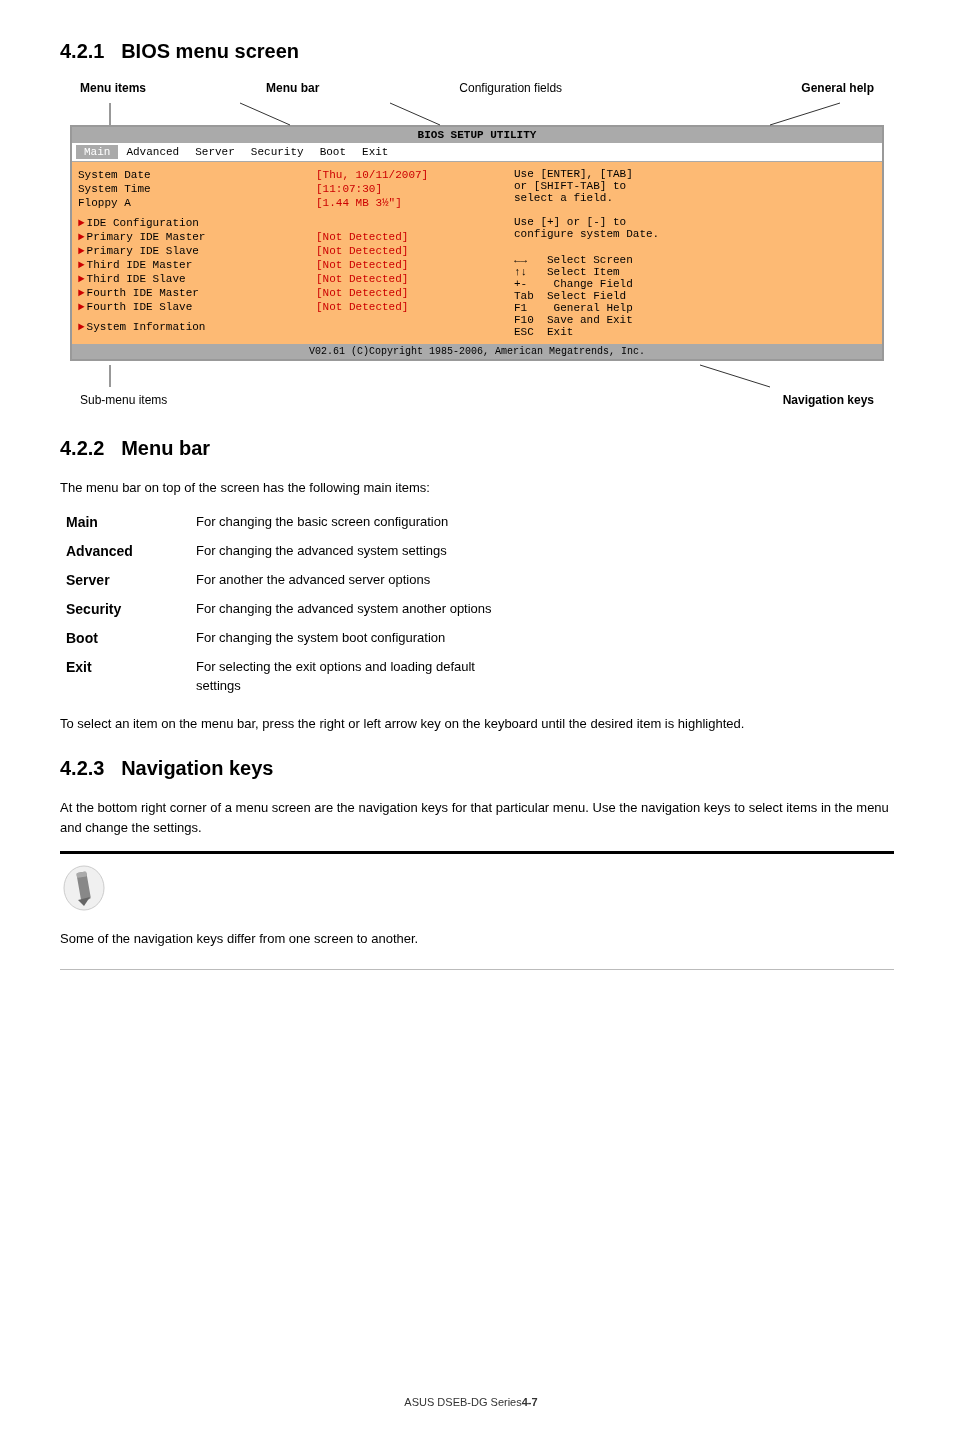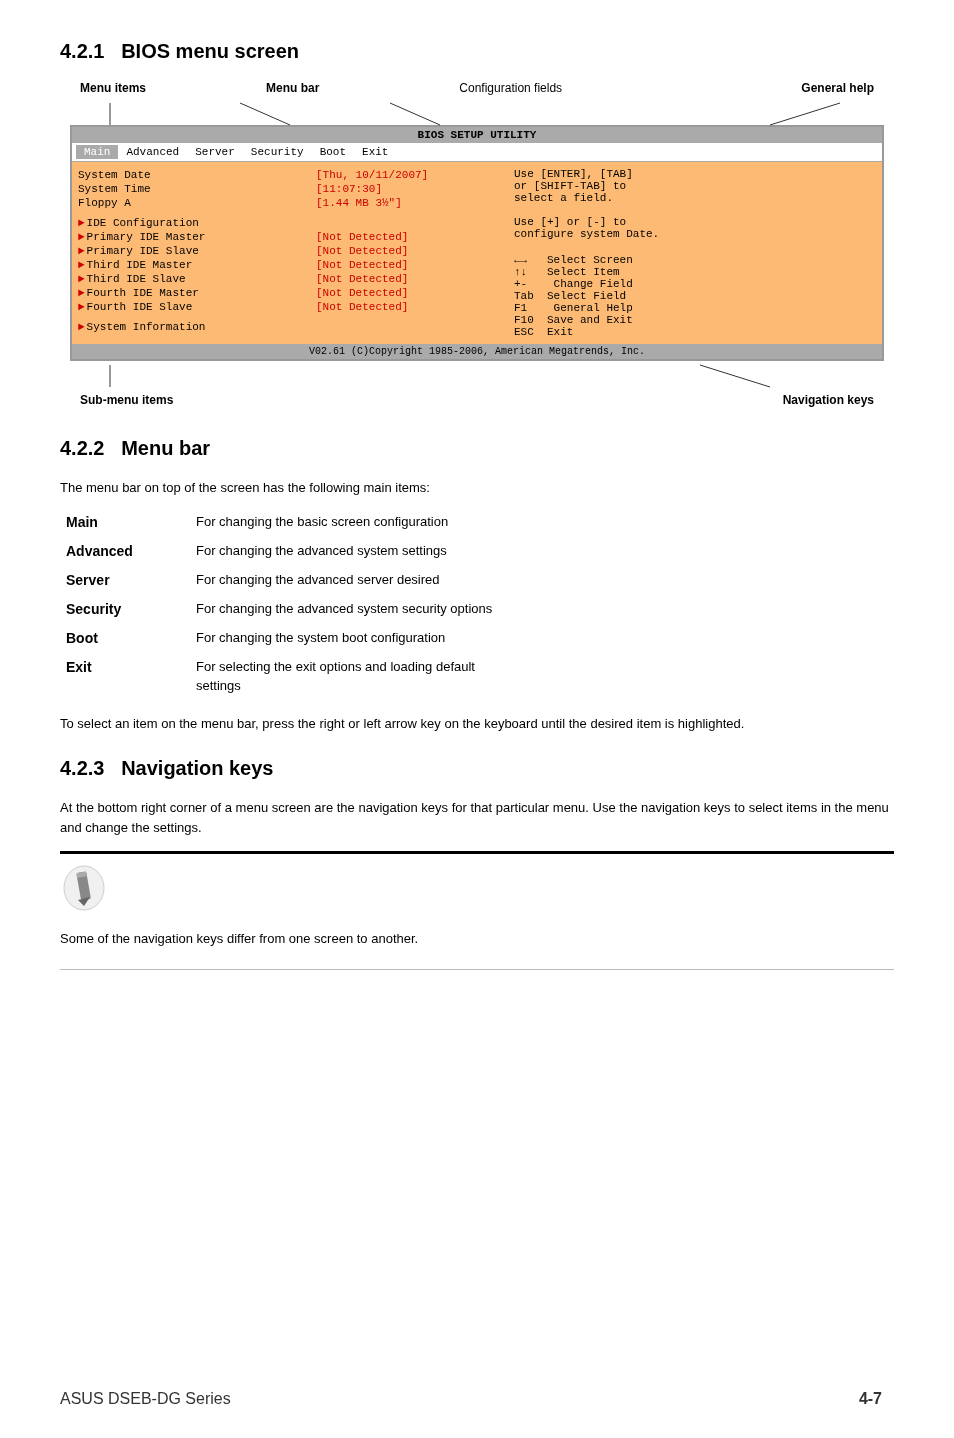--- a/index.html
+++ b/index.html
@@ -142,22 +142,22 @@
       flex-direction: column;
     }
 
     
     .page-footer {
       position: fixed;
       bottom: 30px;
       left: 60px;
       right: 72px;
       display: flex;
-      justify-content: space-between;
-      font-size: 16px;
+      justify-content: center;
+      font-size: 11px;
       color: #333;
     }
     .page-footer span:last-child {
       font-weight: bold;
     }
 
     
     .pencil-icon svg {
       width: 48px;
       height: 48px;
@@ -261,21 +261,21 @@
 
   <div style="display:flex; justify-content:space-between; padding: 0 20px; margin-top:4px; margin-bottom:6px;">
     <div style="position:relative; height:22px; flex:1;">
       <svg width="100%" height="22" style="overflow:visible; position:absolute; top:0; left:0;">
         <line x1="30" y1="0" x2="30" y2="22" stroke="#333" stroke-width="1"></line>
         <line x1="620" y1="0" x2="690" y2="22" stroke="#333" stroke-width="1"></line>
       </svg>
     </div>
   </div>
   <div style="display:flex; justify-content:space-between; padding: 0 20px;">
-    <span style="font-size:12px; font-weight:bold;">Sub-menu items</span>
+    <span style="font-size:12px; font-weight:normal;">Sub-menu items</span>
     <span style="font-size:12px; font-weight:bold;">Navigation keys</span>
   </div>
 </div>
 
 <div class="section-content" style="margin-top:30px;">
   <h2 class="section-title">
     <span>4.2.2</span>&nbsp;&nbsp;&nbsp;<span>Menu bar</span>
   </h2>
   <p>The menu bar on top of the screen has the following main items:</p>
 
@@ -284,25 +284,25 @@
       <tr>
         <td>Main</td>
         <td>For changing the basic screen configuration</td>
       </tr>
       <tr>
         <td>Advanced</td>
         <td>For changing the advanced system settings</td>
       </tr>
       <tr>
         <td>Server</td>
-        <td>For changing the advanced server desired</td>
+        <td>For another the advanced server options</td>
       </tr>
       <tr>
         <td>Security</td>
-        <td>For changing the advanced system security options</td>
+        <td>For changing the advanced system another options</td>
       </tr>
       <tr>
         <td>Boot</td>
         <td>For changing the system boot configuration</td>
       </tr>
       <tr>
         <td>Exit</td>
         <td>For selecting the exit options and loading default<br>settings</td>
       </tr>
     </tbody>

